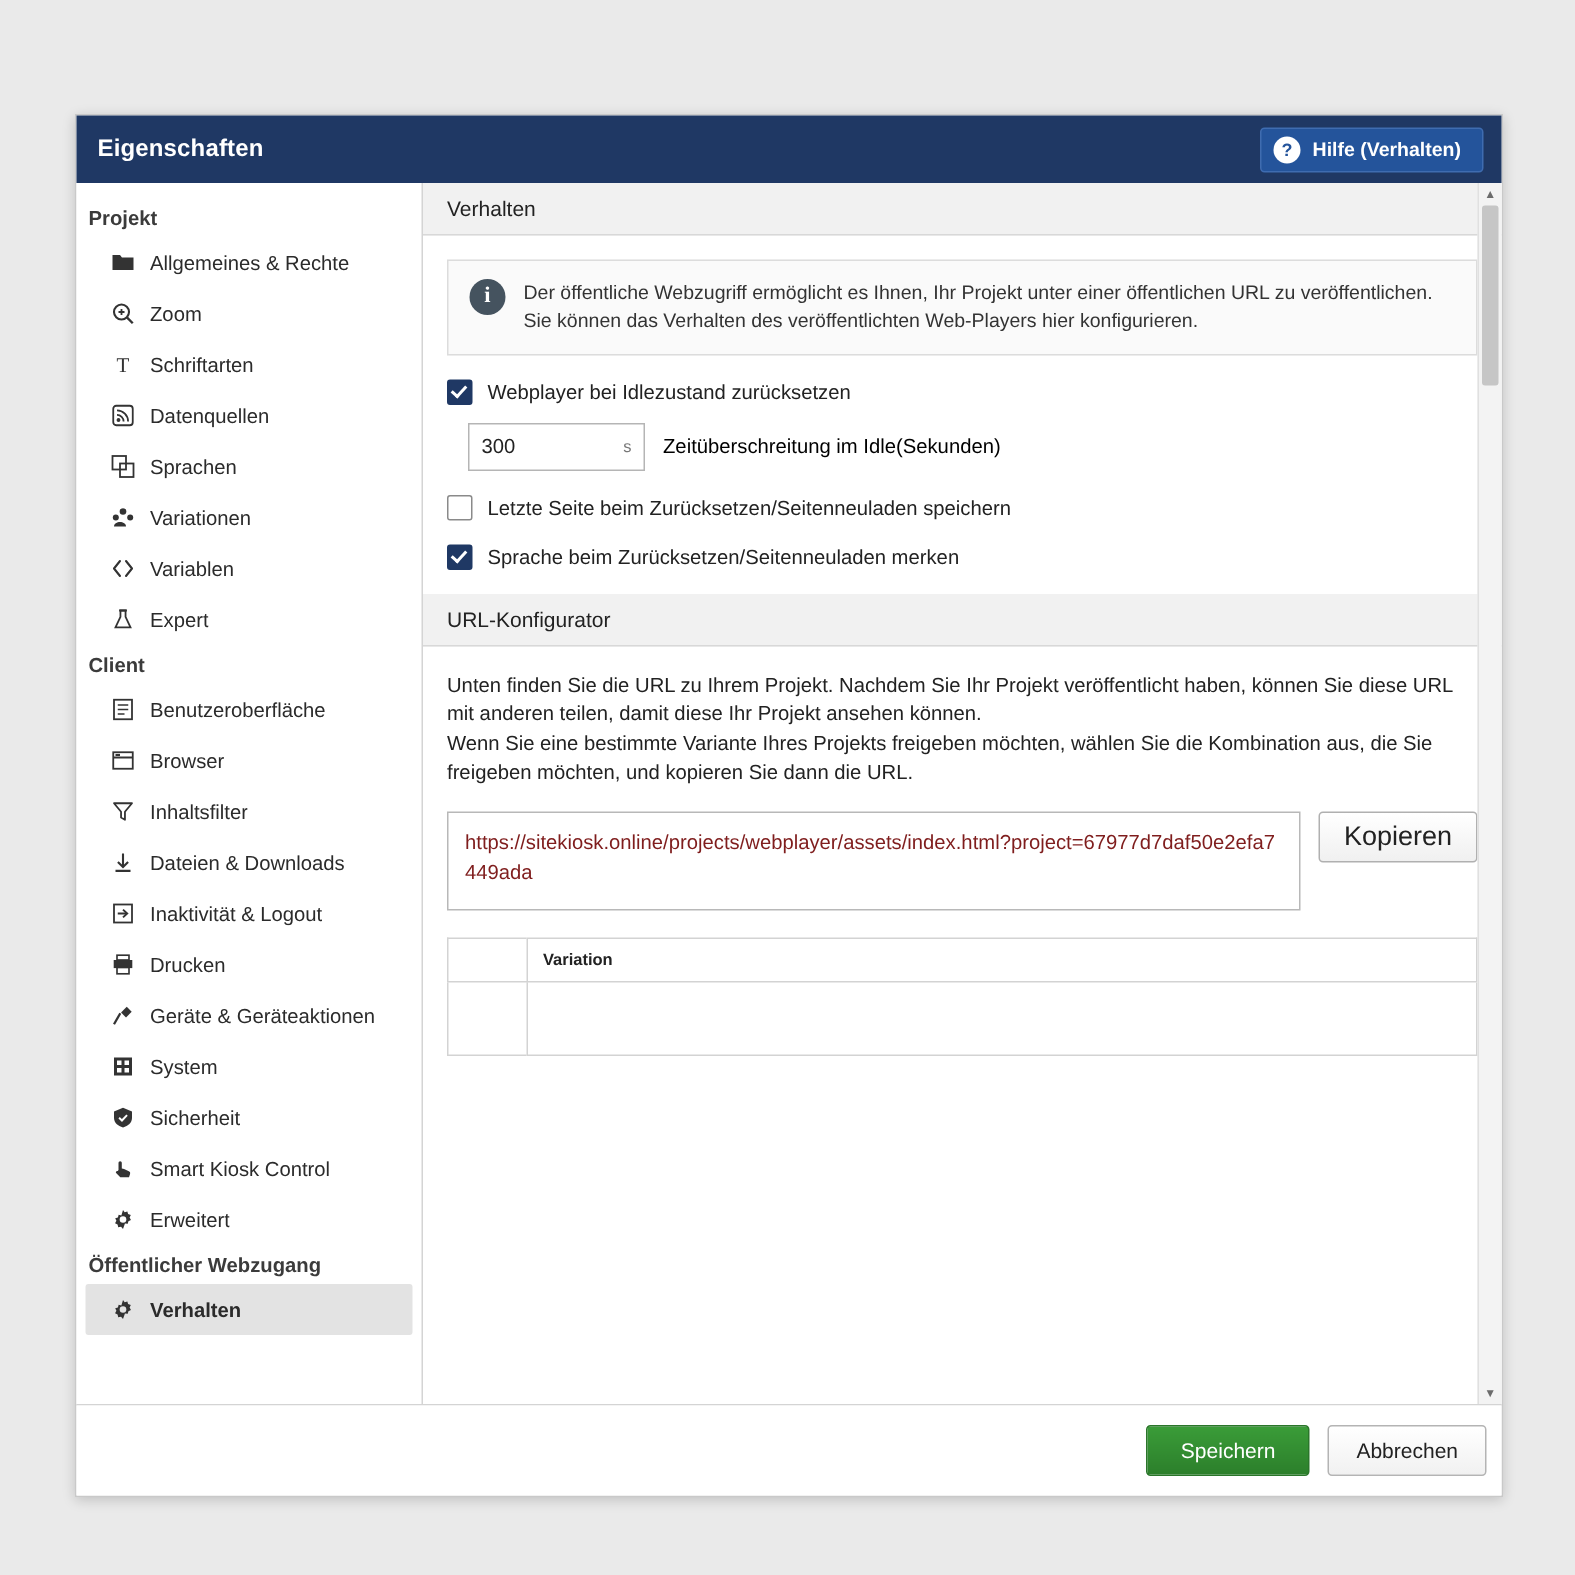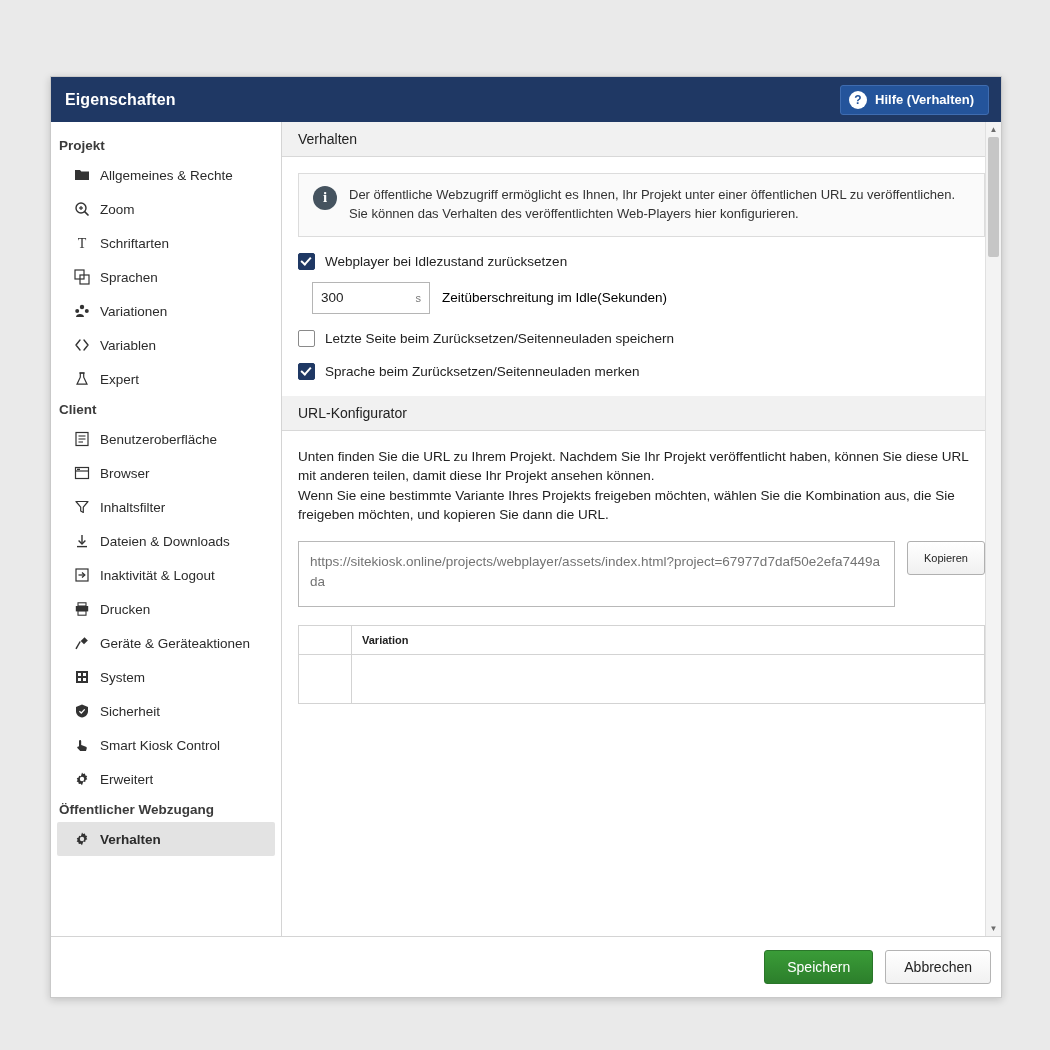--- a/index.html
+++ b/index.html
@@ -222,30 +222,30 @@
     align-items: flex-start;
     gap: 12px;
     margin-top: 16px;
   }
   .url-box {
     flex: 1 1 auto;
     border: 1px solid #b8b8b8;
     background: #fff;
     padding: 10px 11px;
     font-size: 13.5px;
-    color: #737373;
+    color: #7f1d1d;
     line-height: 1.5;
     min-height: 44px;
     word-break: break-all;
   }
   .btn {
     border: 1px solid #b0b0b0;
     background: linear-gradient(#ffffff, #f0f0f0);
     border-radius: 3px;
-    font-size: 11px;
+    font-size: 18px;
     color: #222;
     padding: 0 16px;
     height: 32px;
     display: inline-flex;
     align-items: center;
     justify-content: center;
     cursor: pointer;
     white-space: nowrap;
   }
   .table {
@@ -377,20 +377,31 @@
 
       <div class="nav-item">
         <span class="ico">
           <svg width="16" height="16" viewBox="0 0 16 16">
               <text x="8" y="13" font-size="14" font-family="Liberation Serif, serif" text-anchor="middle" fill="#333">T</text>
             </svg>
         </span>
         <span class="nav-label">Schriftarten</span>
       </div>
 
+      <div class="nav-item">
+        <span class="ico">
+          <svg width="16" height="16" viewBox="0 0 16 16">
+              <rect x="1.5" y="1.5" width="13" height="13" rx="2" fill="none" stroke="#333" stroke-width="1.2"></rect>
+              <circle cx="5" cy="11" r="1.3" fill="#333"></circle>
+              <path d="M4 7.6a4.4 4.4 0 0 1 4.4 4.4" fill="none" stroke="#333" stroke-width="1.2"></path>
+              <path d="M4 4.6a7.4 7.4 0 0 1 7.4 7.4" fill="none" stroke="#333" stroke-width="1.2"></path>
+            </svg>
+        </span>
+        <span class="nav-label">Datenquellen</span>
+      </div>
 
       <div class="nav-item">
         <span class="ico">
           <svg width="16" height="16" viewBox="0 0 16 16">
               <rect x="1" y="1" width="9" height="9" fill="none" stroke="#333" stroke-width="1.2"></rect>
               <rect x="6" y="6" width="9" height="9" fill="none" stroke="#333" stroke-width="1.2"></rect>
             </svg>
         </span>
         <span class="nav-label">Sprachen</span>
       </div>

